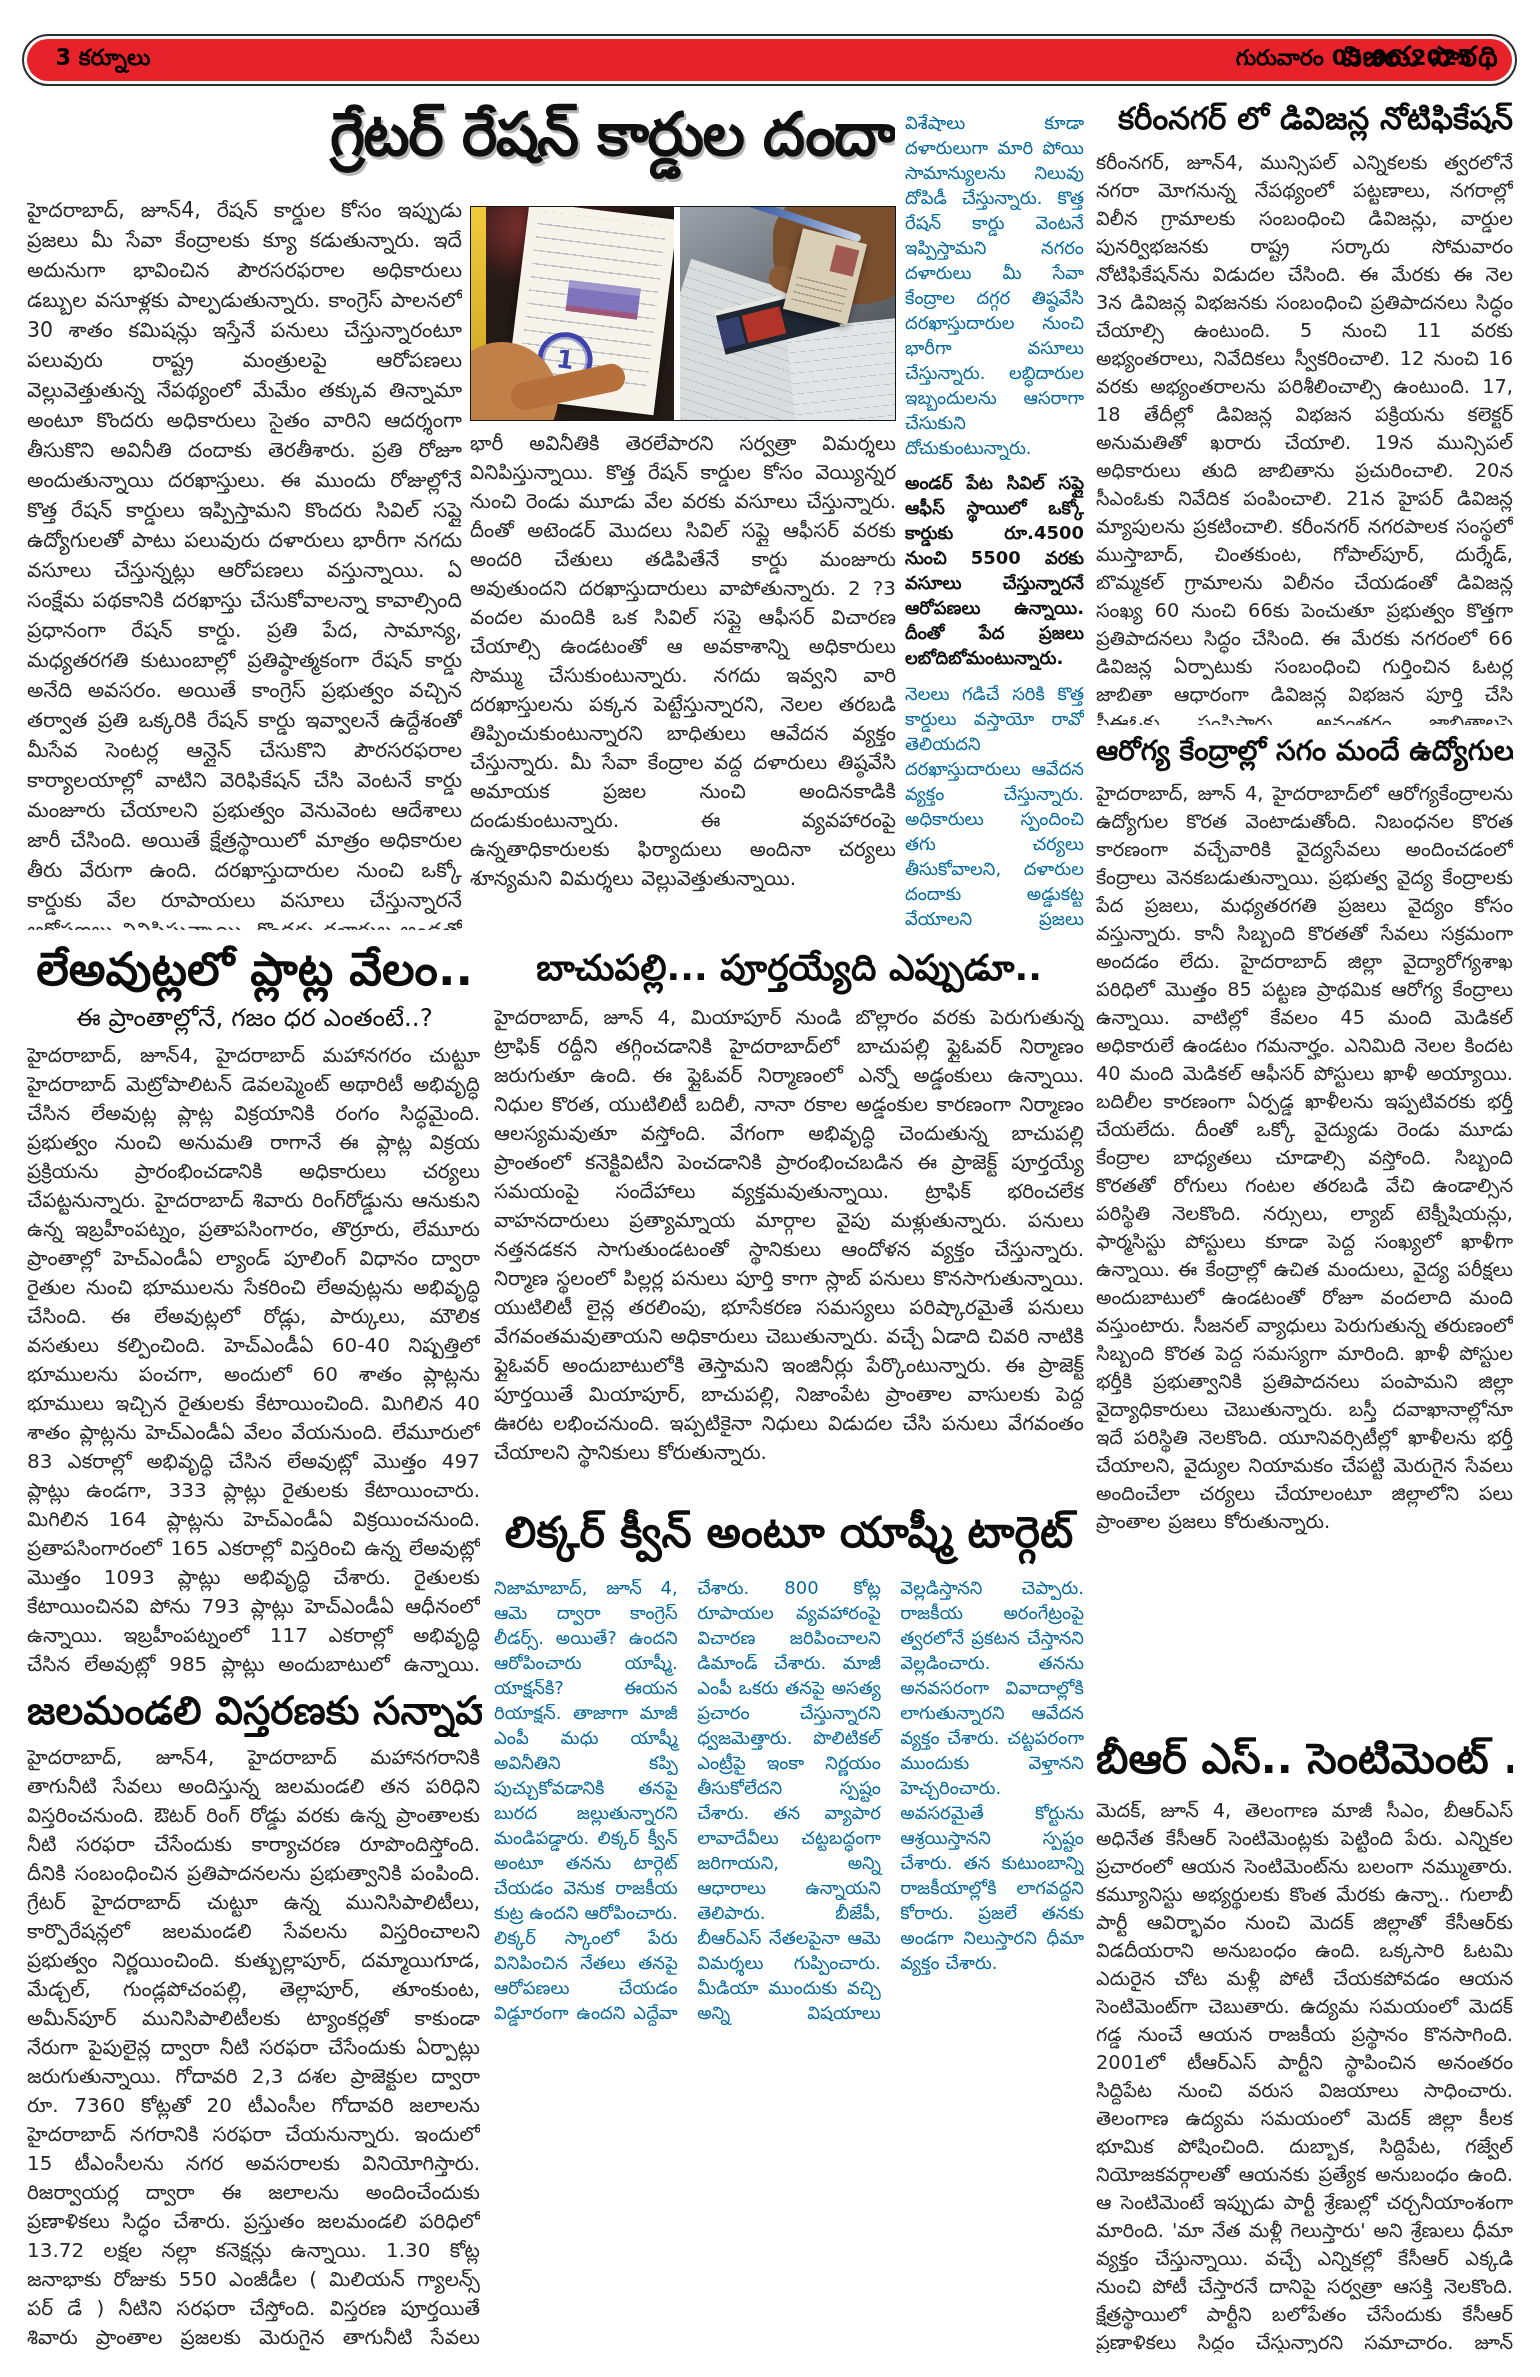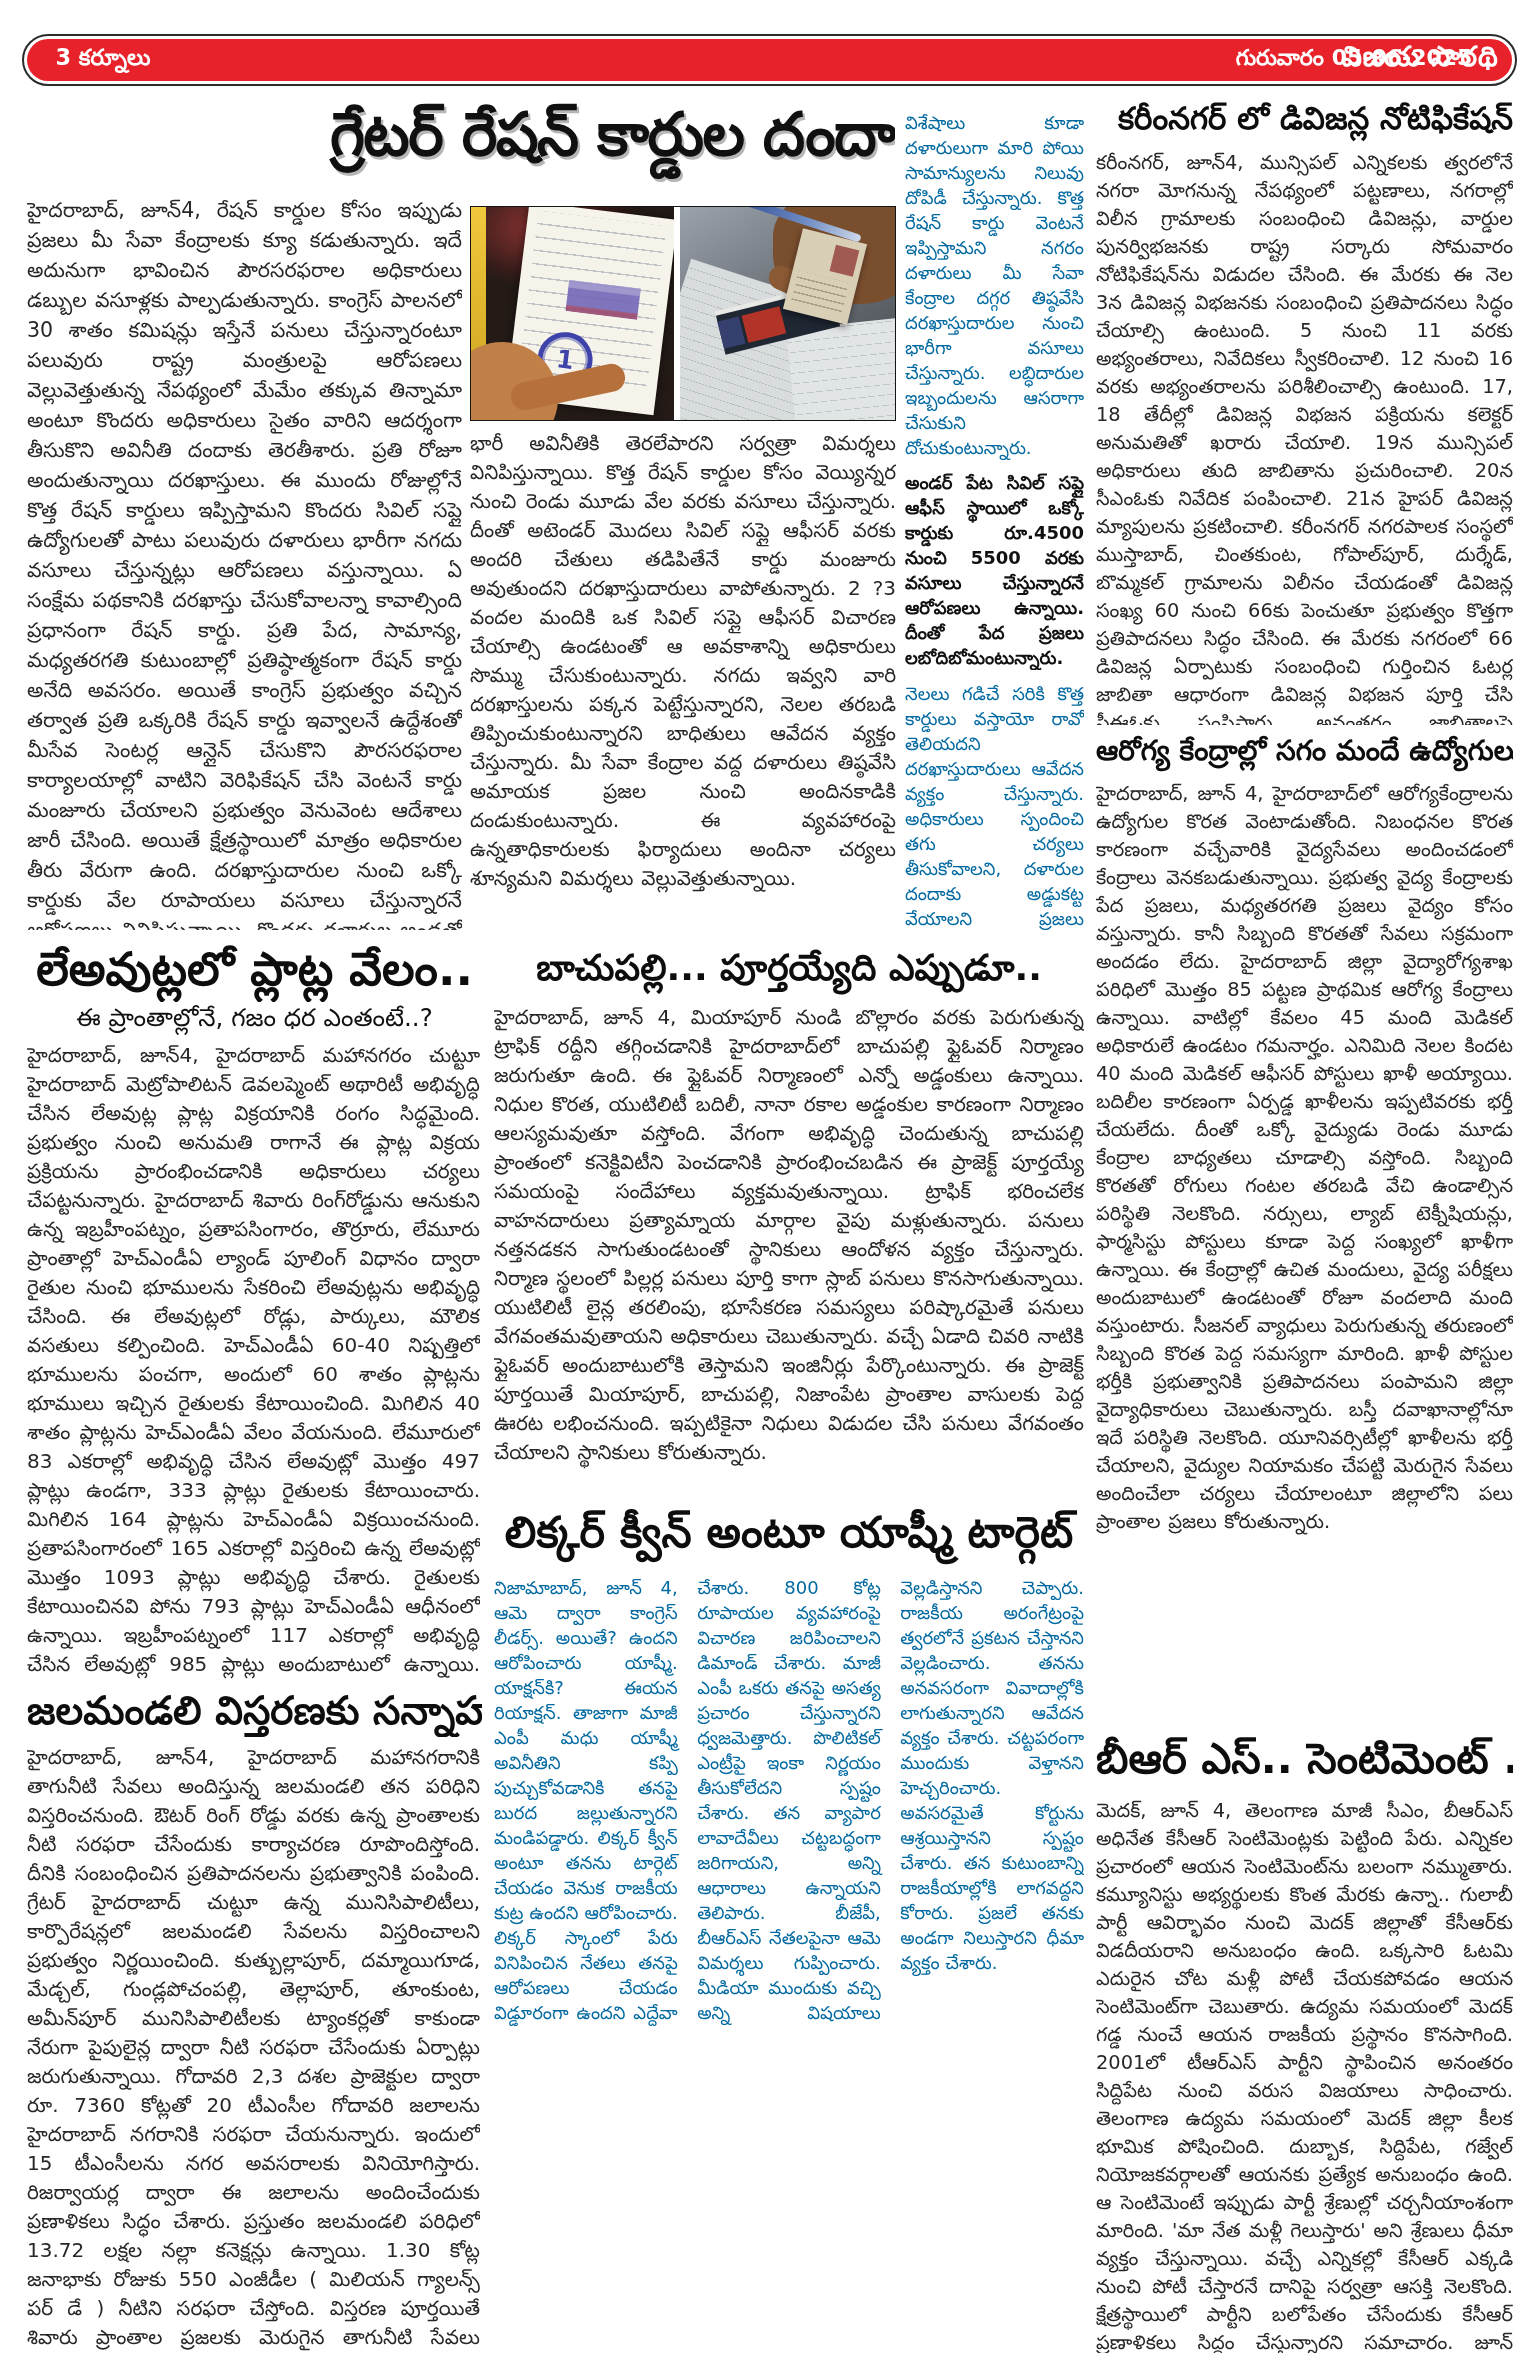--- a/index.html
+++ b/index.html
@@ -4,21 +4,21 @@
 <style>
   html,body{margin:0;padding:0;background:#ffffff;}
   .page{position:relative;width:1541px;height:2377px;background:#ffffff;overflow:hidden;
         font-family:"DejaVu Sans",sans-serif;color:#262626;}
   .abs{position:absolute;}
 
   
   .masthead-outer{left:22.4px;top:34px;width:1495px;height:52px;border:2.2px solid #2b2b2b;
                   border-radius:27px;background:#ffffff;padding:3px;box-sizing:border-box;}
   .masthead{width:100%;height:100%;background:#e8222a;border-radius:21px;position:relative;
-            display:flex;align-items:center;color:#ffffff;font-weight:700;}
+            display:flex;align-items:center;color:#000000;font-weight:700;}
   .mh-edition{margin-left:28px;font-size:22.4px;}
   .mh-title{position:absolute;left:0;right:14px;text-align:right;font-size:28px;letter-spacing:0.7px;}
   .mh-date{position:absolute;right:40px;font-size:22px;}
 
   
   .headline-xl{font-weight:800;color:#101010;text-align:right;white-space:nowrap;overflow:hidden;
                text-shadow:2.2px 3px 0 rgba(110,110,110,.5);letter-spacing:-1.5px;}
   .headline-lg{font-weight:800;color:#0d0d0d;text-align:center;white-space:nowrap;overflow:hidden;}
   .subhead{font-weight:400;color:#111;text-align:center;white-space:nowrap;overflow:hidden;}
 

